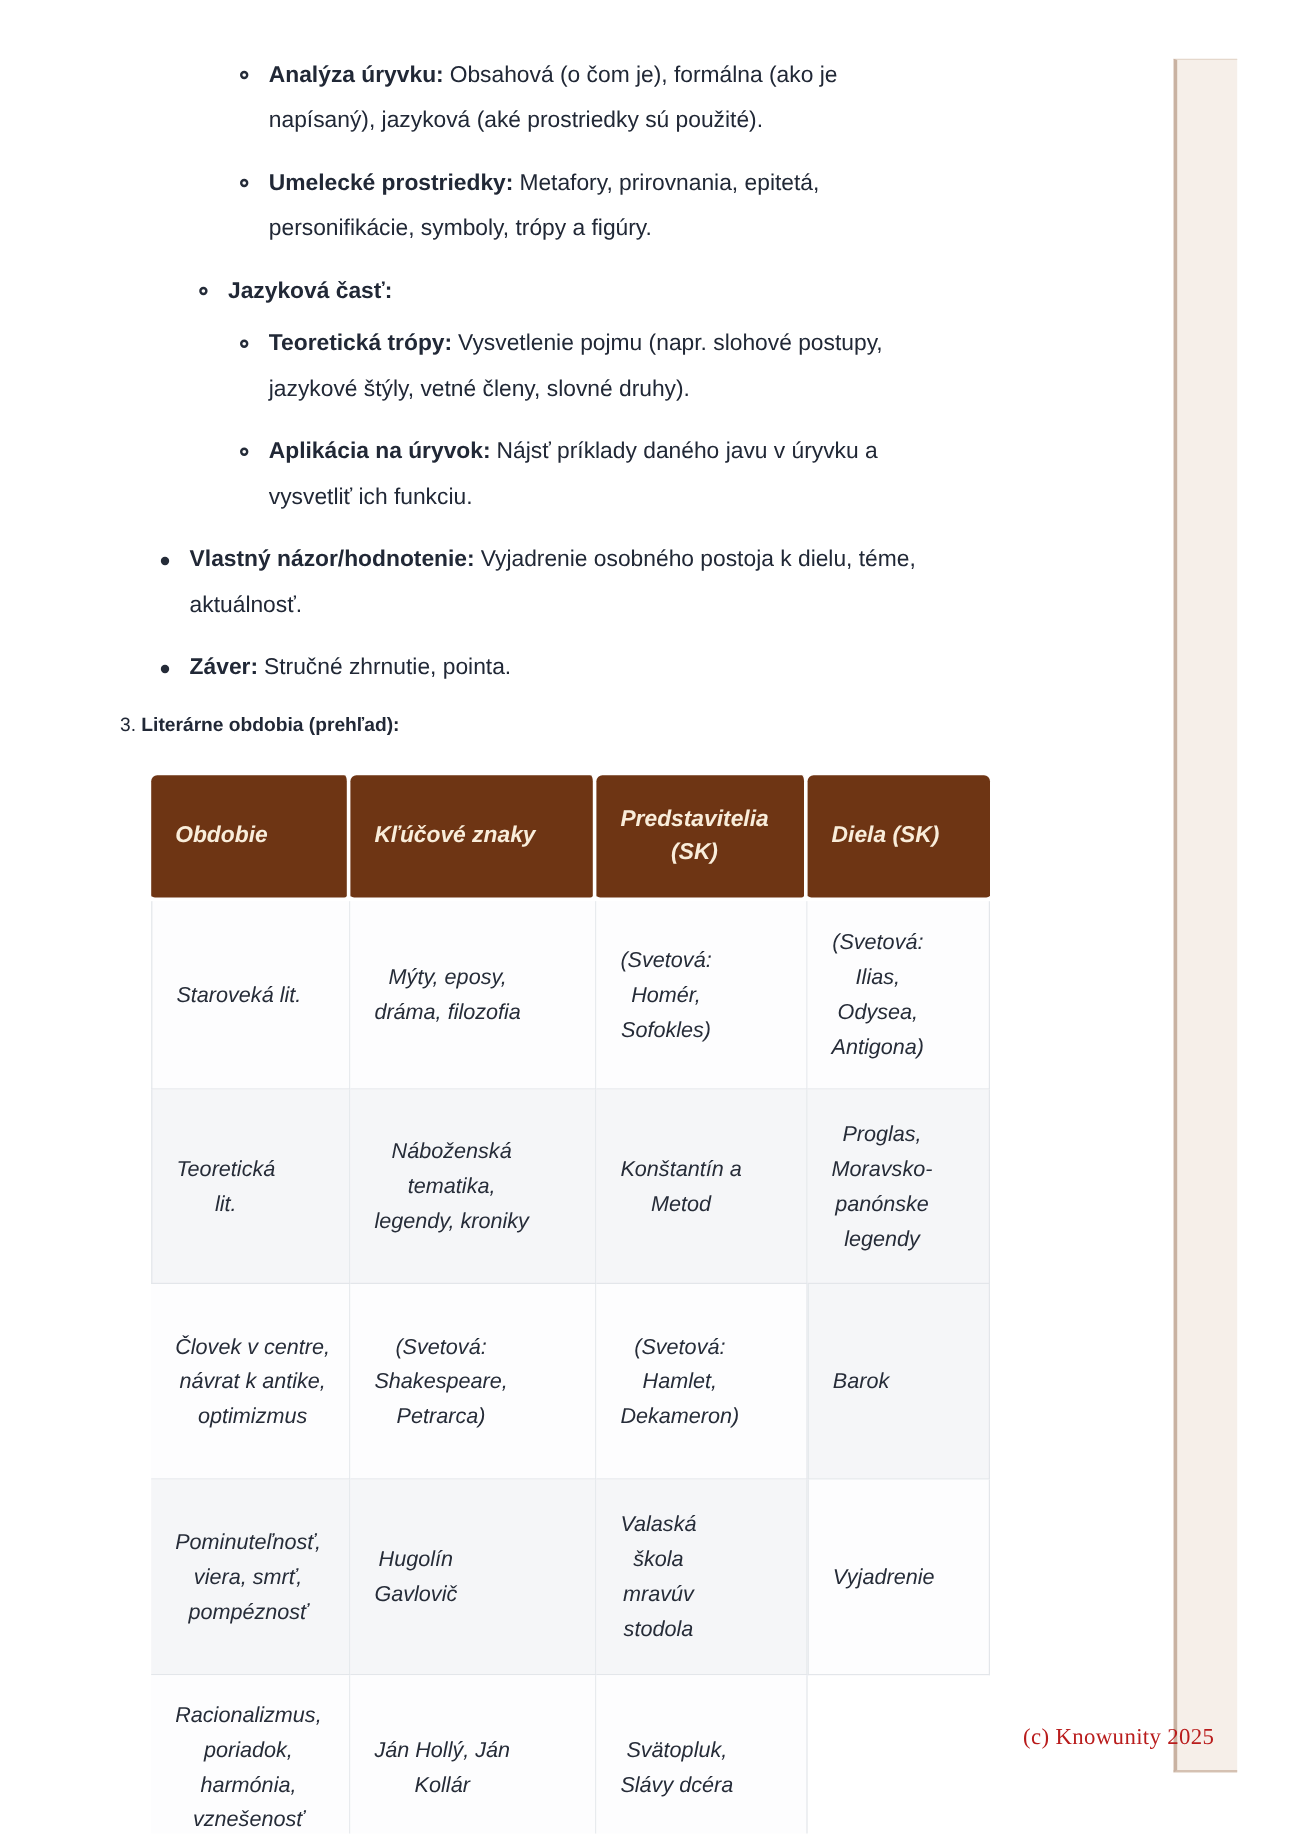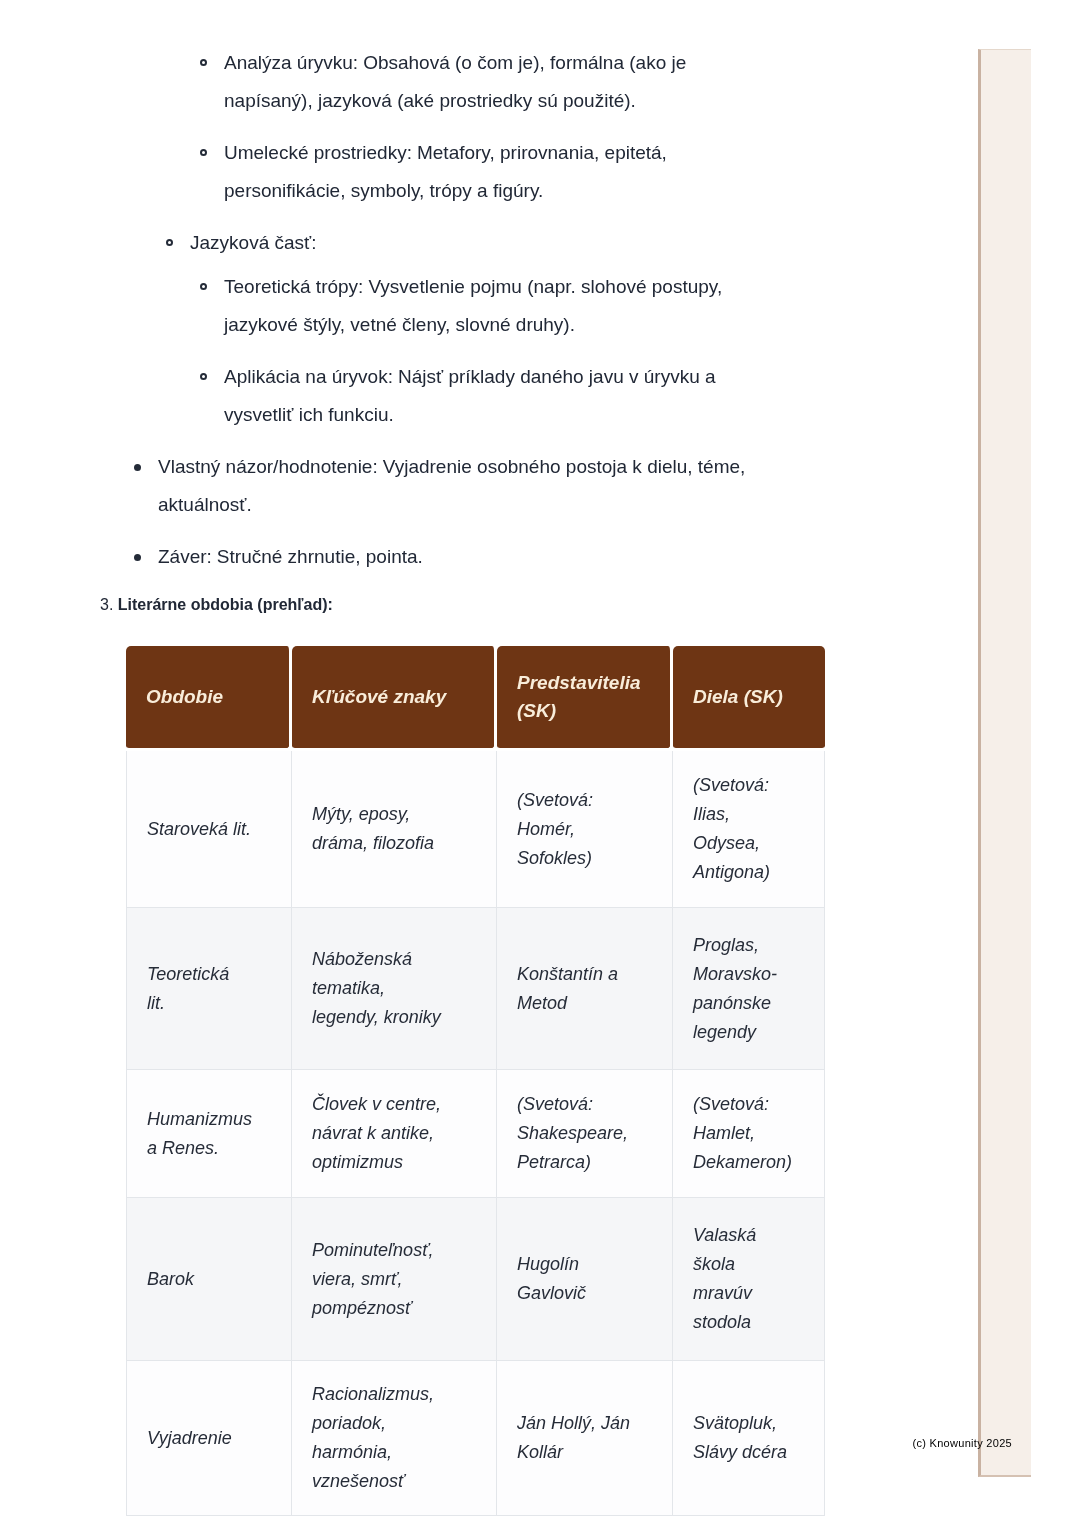--- a/index.html
+++ b/index.html
@@ -4,53 +4,54 @@
 <style>
   * { margin: 0; padding: 0; box-sizing: border-box; }
   html, body { width: 1080px; height: 1528px; }
   body {
     position: relative;
     background: #ffffff;
     font-family: "Liberation Sans", sans-serif;
     color: #212836;
     overflow: hidden;
   }
-  [data-bind-lines] { white-space: pre-line; }
+  [data-bind-lines] { white-space: pre-line; text-align: center; }
 
   
   .stripe {
     position: absolute;
     left: 978px; top: 49px;
     width: 53px; height: 1428px;
     background: #f6efe9;
     border-left: 3px solid #c9b2a2;
     border-bottom: 2px solid #d5c1b2;
     border-top: 1px solid #e5d8cc;
   }
   .copyright {
     position: absolute;
     top: 1437px; right: 68px;
-    font-size: 11px;
-    color: #000000;
+    font-size: 19px;
+    color: #b91c1c;
     z-index: 2;
     letter-spacing: 0.3px;
+    font-family: Liberation Serif, serif;
   }
 
   
   .content {
     position: absolute;
     left: 100px; top: 0;
     width: 830px;
     padding-top: 44px;
     font-size: 19px;
     line-height: 38px;
   }
   ul { list-style: none; }
   li { position: relative; margin-bottom: 14px; }
-  .b { font-weight: normal; margin-right: 5px; }
+  .b { font-weight: bold; margin-right: 5px; }
 
   .marker {
     position: absolute;
     left: -24px; top: 15px;
     width: 8px; height: 8px;
     border-radius: 50%;
   }
   .marker.hollow { border: 2px solid #242b38; width: 7px; height: 7px; }
   .marker.filled { background: #242b38; width: 7px; height: 7px; top: 16px; }
 
@@ -178,22 +179,20 @@
     <div class="cell r2 alt" data-bind-lines="table.rows.1.cells.1">Náboženská
 tematika,
 legendy, kroniky</div>
     <div class="cell r2 alt" data-bind-lines="table.rows.1.cells.2">Konštantín a
 Metod</div>
     <div class="cell r2 alt" data-bind-lines="table.rows.1.cells.3">Proglas,
 Moravsko-
 panónske
 legendy</div>
 
-    <div class="cell c0 r3" data-bind-lines="table.rows.2.cells.0">Humanizmus
-a Renes.</div>
     <div class="cell r3" data-bind-lines="table.rows.2.cells.1">Človek v centre,
 návrat k antike,
 optimizmus</div>
     <div class="cell r3" data-bind-lines="table.rows.2.cells.2">(Svetová:
 Shakespeare,
 Petrarca)</div>
     <div class="cell r3" data-bind-lines="table.rows.2.cells.3">(Svetová:
 Hamlet,
 Dekameron)</div>
 

